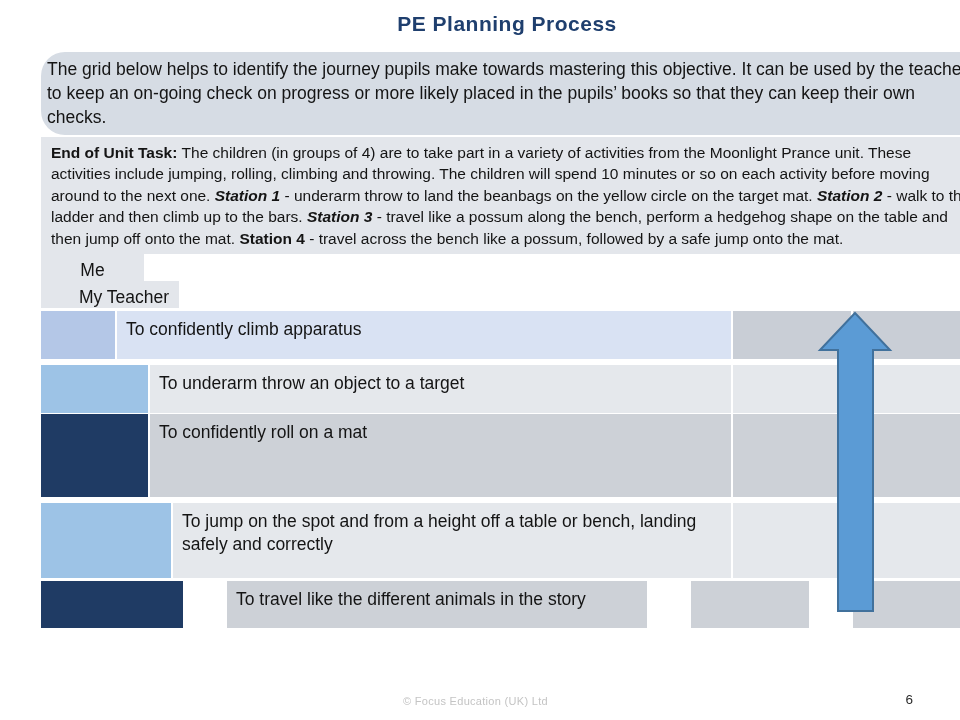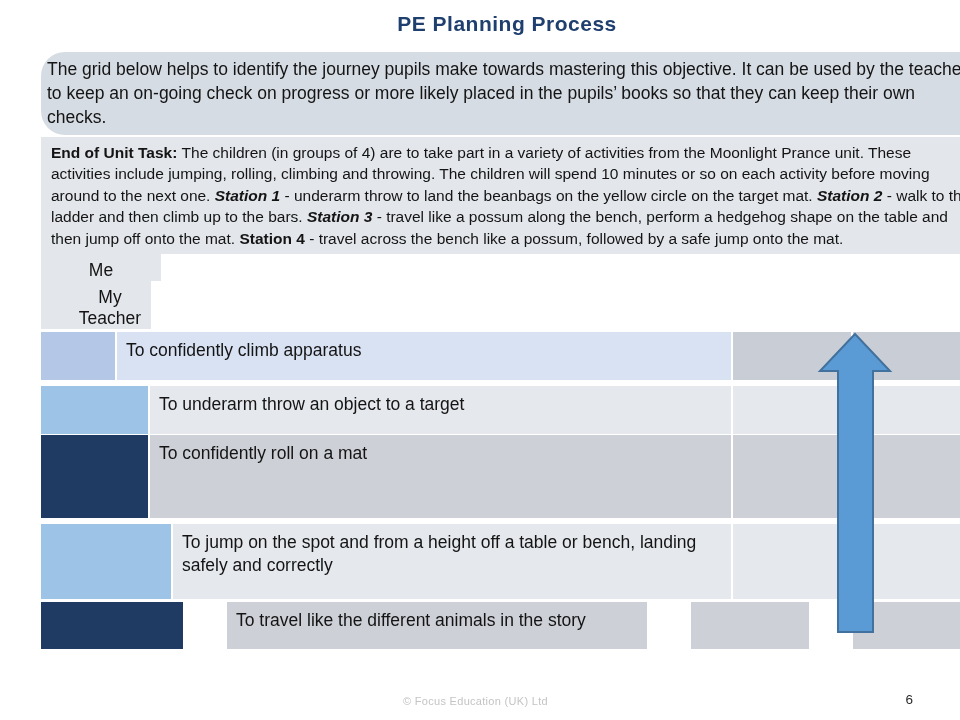--- a/index.html
+++ b/index.html
@@ -18,22 +18,22 @@
   .intro{background:var(--intro-bg,#D6DCE4);padding:5px 10px 6px 6px;
          font-size:17.5px;line-height:24px;margin-bottom:2px;color:var(--text,#141414);border-radius:24px;}
 
   .grid-header{display:flex;gap:0;margin-bottom:3px;flex-direction:column;}
   .task-cell{flex:1;background:var(--task-bg,#E3E6EB);height:194px;box-sizing:border-box;
              padding:5px 10px;font-size:15.5px;line-height:21.4px;overflow:hidden;}
   .seg-bold{font-weight:bold;}
   .seg-bold-italic{font-weight:bold;font-style:italic;}
   .head-cell{background:var(--task-bg,#E3E6EB);box-sizing:border-box;
              text-align:center;font-size:17.5px;padding-top:6px;}
-  .head-cell.me{width:120px;}
-  .head-cell.teacher{width:110px;padding-left:28px;}
+  .head-cell.me{width:103px;}
+  .head-cell.teacher{width:138px;padding-left:28px;}
 
   .rows{position:relative;}
   .objective-row{display:flex;gap:2px;justify-content:space-between;}
   .row-1{height:48px;margin-bottom:6px;}
   .row-2{height:48px;margin-bottom:1px;}
   .row-3{height:83px;margin-bottom:6px;}
   .row-4{height:75px;margin-bottom:3px;}
   .row-5{height:47px;gap:44px;}
 
   .block{flex:none;}

